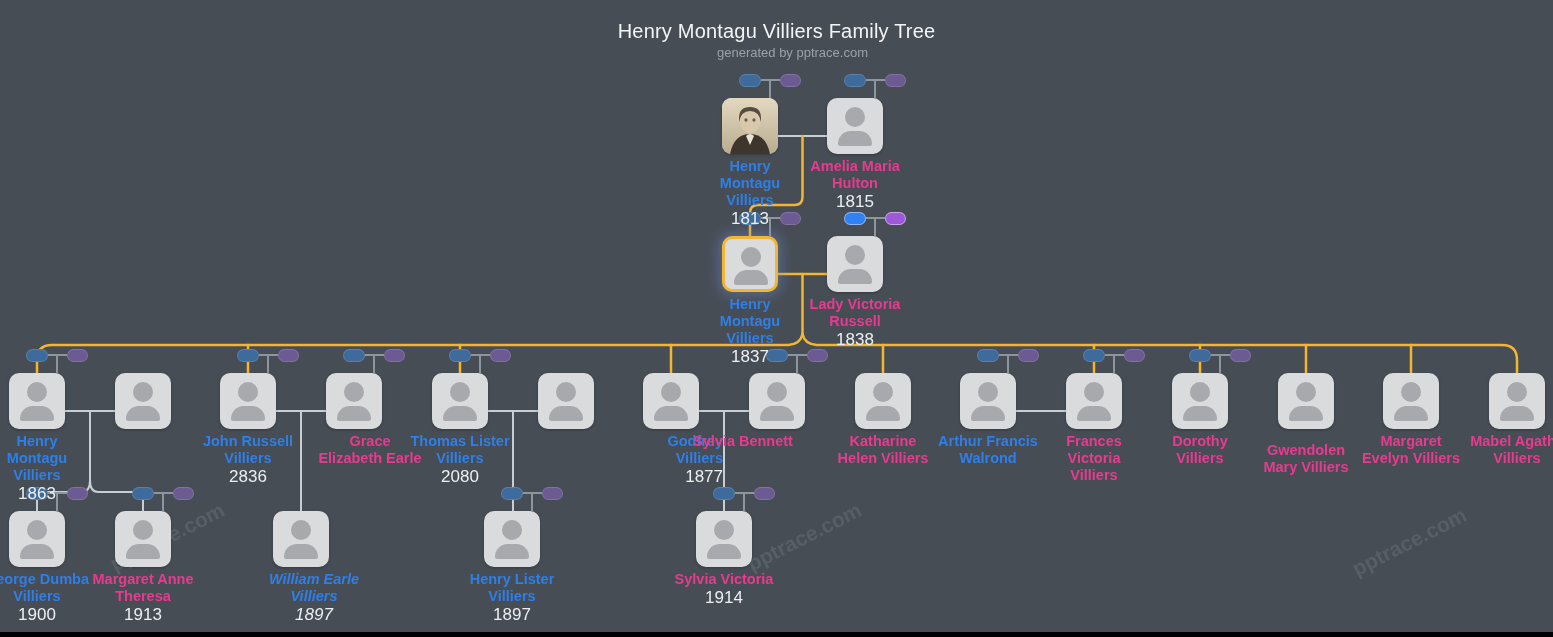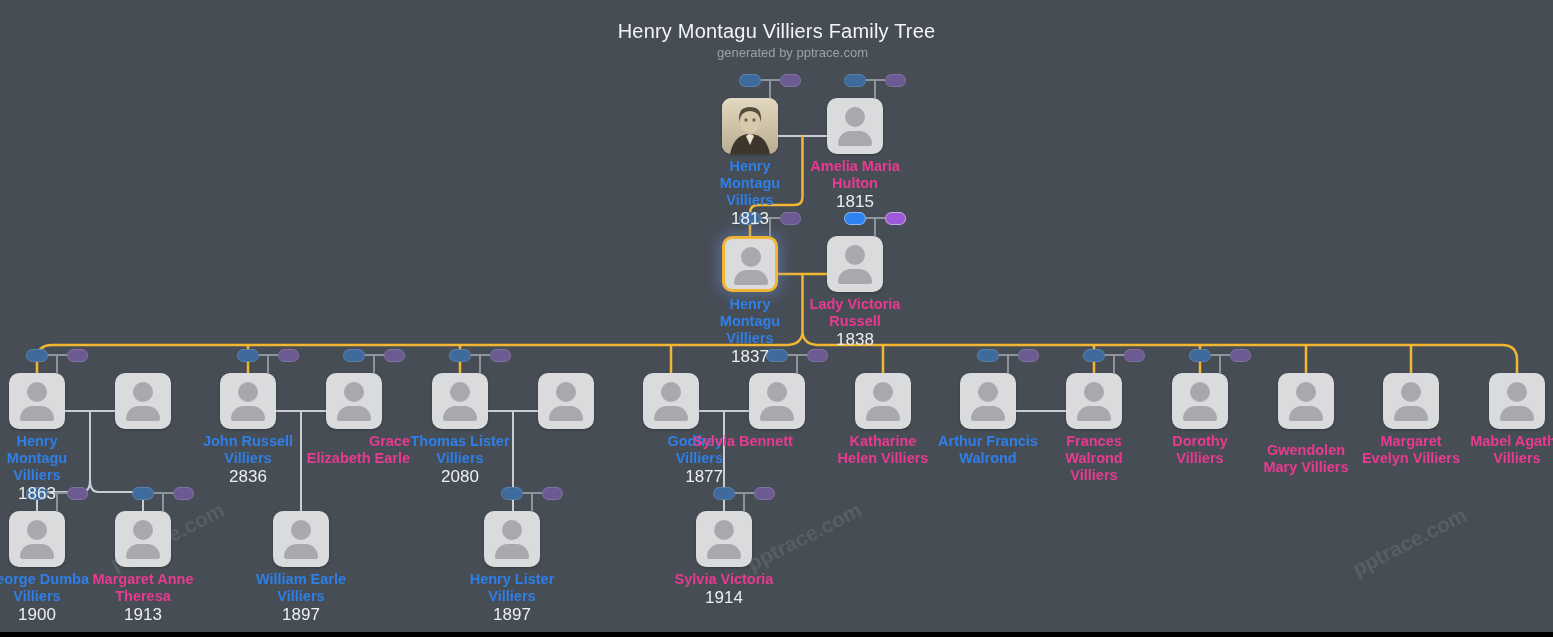--- a/index.html
+++ b/index.html
@@ -193,21 +193,21 @@
     <div class="toggle-assembly" style="left: 343px; top: 349px;">
       <div class="t-stub"></div>
       <div class="t-connector"></div>
       <div class="pill blue"></div>
       <div class="pill purple"></div>
     </div>
     <div class="card" style="left: 326px; top: 373px;">
       <div class="avatar-head"></div>
       <div class="avatar-shoulders"></div>
     </div>
-    <div class="textblock" style="left: 306px; top: 433px; text-align: right;">
+    <div class="textblock" style="left: 318px; top: 433px;">
       <div class="pname female">Grace Elizabeth Earle</div>
     </div>
     <div class="toggle-assembly" style="left: 449px; top: 349px;">
       <div class="t-stub"></div>
       <div class="t-connector"></div>
       <div class="pill blue"></div>
       <div class="pill purple"></div>
     </div>
     <div class="card" style="left: 432px; top: 373px;">
       <div class="avatar-head"></div>
@@ -266,21 +266,21 @@
       <div class="t-stub"></div>
       <div class="t-connector"></div>
       <div class="pill blue"></div>
       <div class="pill purple"></div>
     </div>
     <div class="card" style="left: 1066px; top: 373px;">
       <div class="avatar-head"></div>
       <div class="avatar-shoulders"></div>
     </div>
     <div class="textblock" style="left: 1042px; top: 433px;">
-      <div class="pname female">Frances Walrond Villiers</div>
+      <div class="pname female">Frances Victoria Villiers</div>
     </div>
     <div class="toggle-assembly" style="left: 1189px; top: 349px;">
       <div class="t-stub"></div>
       <div class="t-connector"></div>
       <div class="pill blue"></div>
       <div class="pill purple"></div>
     </div>
     <div class="card" style="left: 1172px; top: 373px;">
       <div class="avatar-head"></div>
       <div class="avatar-shoulders"></div>
@@ -334,21 +334,21 @@
       <div class="avatar-shoulders"></div>
     </div>
     <div class="textblock" style="left: 91px; top: 571px;">
       <div class="pname female">Margaret Anne Theresa</div>
       <div class="pyear">1913</div>
     </div>
     <div class="card" style="left: 273px; top: 511px;">
       <div class="avatar-head"></div>
       <div class="avatar-shoulders"></div>
     </div>
-    <div class="textblock" style="left: 249px; top: 571px;">
+    <div class="textblock" style="left: 262px; top: 571px; font-style: italic;">
       <div class="pname male">William Earle Villiers</div>
       <div class="pyear">1897</div>
     </div>
     <div class="toggle-assembly" style="left: 501px; top: 487px;">
       <div class="t-stub"></div>
       <div class="t-connector"></div>
       <div class="pill blue"></div>
       <div class="pill purple"></div>
     </div>
     <div class="card" style="left: 484px; top: 511px;">

